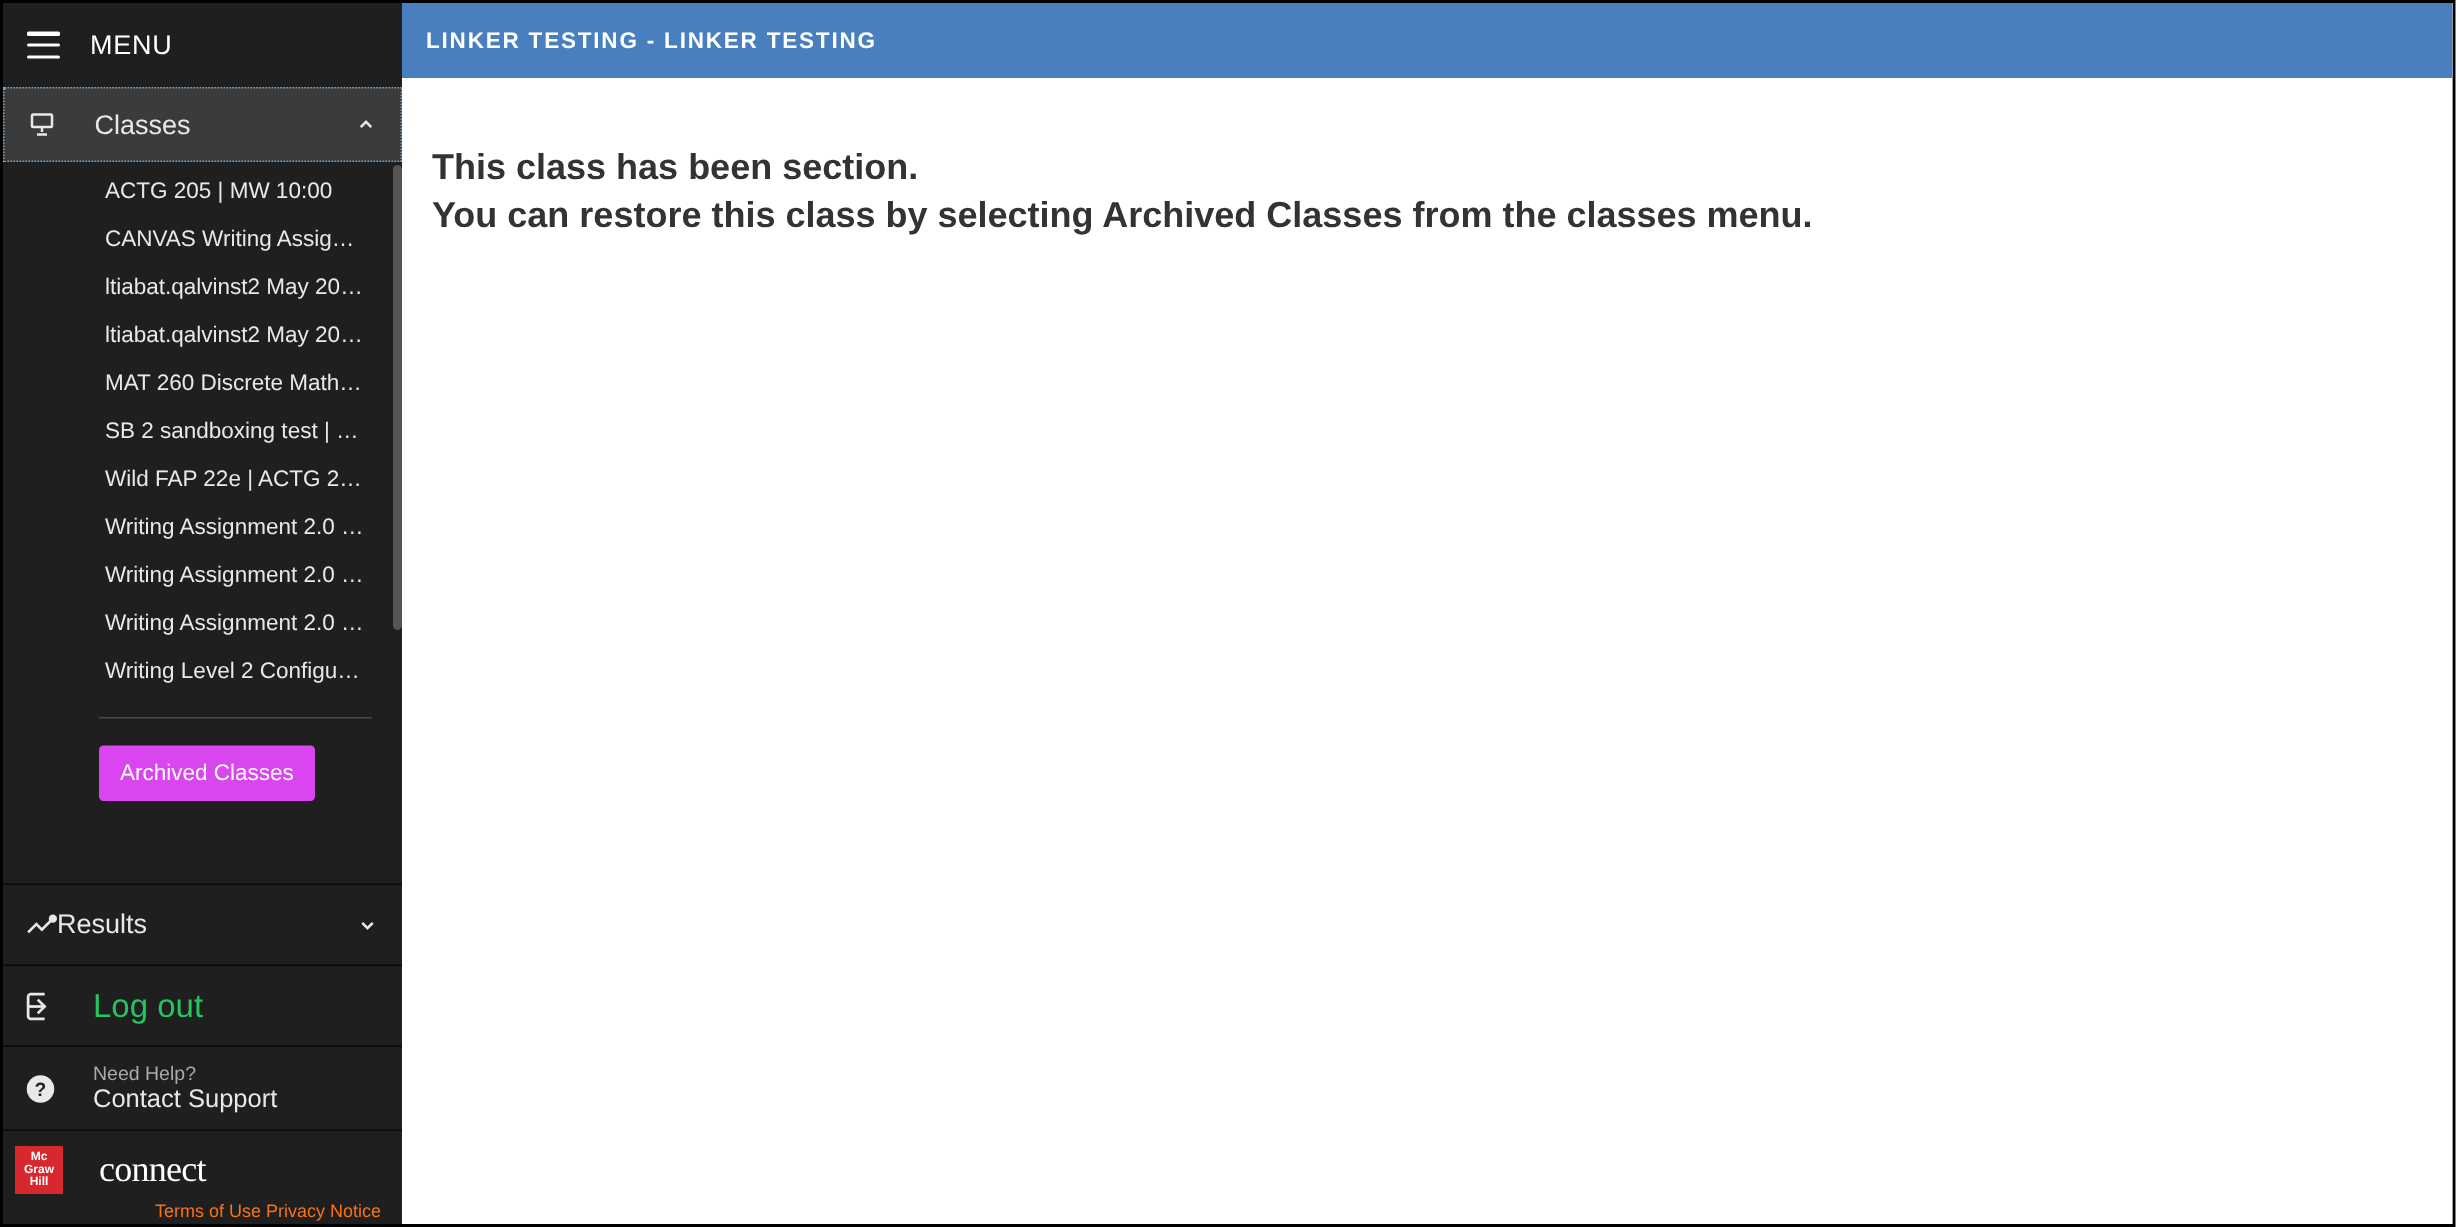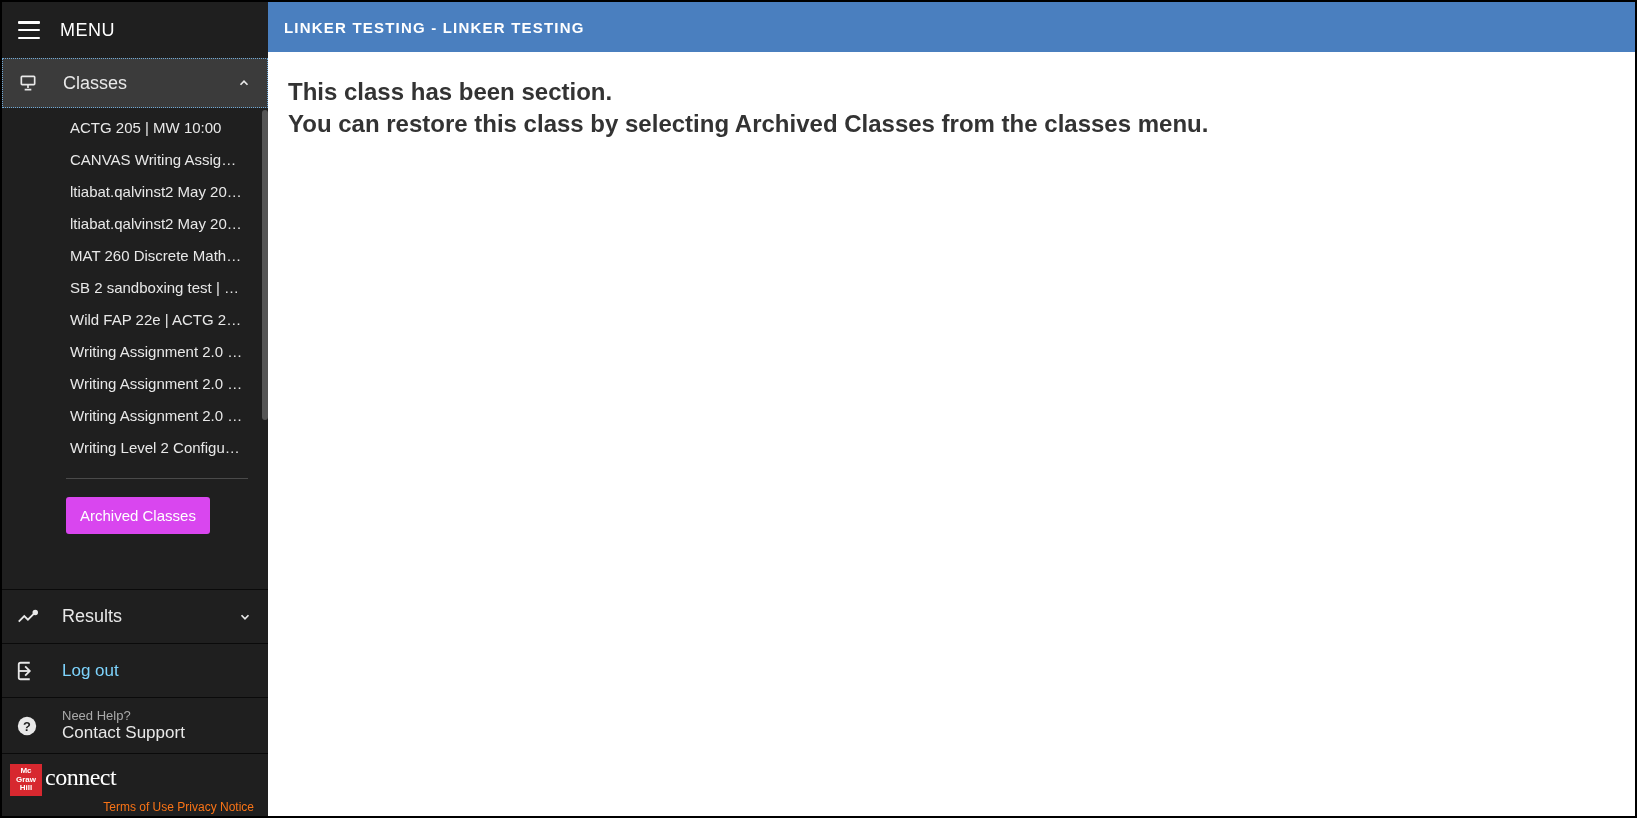--- a/index.html
+++ b/index.html
@@ -92,47 +92,46 @@
     height: 310px;
     background: #555;
     border-radius: 3px;
   }
 
   .results-row {
     display: flex;
     align-items: center;
     height: 54px;
     padding: 0 16px 0 14px;
-    gap: 24px;
     border-top: 1px solid #0a0a0a;
     cursor: pointer;
     margin-top: auto;
   }
   .results-row .icon-slot { width: 22px; display:flex; align-items:center; justify-content:center; }
   .results-row .label { flex: 1; font-size: 18px; color: #e8e8e8; }
 
   .bottom-stack { }
   .bottom-row {
     display: flex;
     align-items: center;
     min-height: 54px;
     padding: 10px 16px 10px 14px;
     gap: 24px;
     border-top: 1px solid #0a0a0a;
     cursor: pointer;
   }
   .bottom-row .icon-slot { width: 22px; display:flex; align-items:center; justify-content:center; }
-  .bottom-row .label { font-size: 17px; color: #7dd3fc; }
+  .bottom-row .label { font-size: 22px; color: #22c55e; }
   .help-block .small { font-size: 13px; color: #aaa; display:block; }
   .help-block .label { font-size: 17px; color: #e8e8e8; }
 
   .brand-row {
     display: flex;
-    align-items: flex-start;
-    gap: 3px;
+    align-items: center;
+    gap: 24px;
     padding: 10px 14px 4px 8px;
     border-top: 1px solid #0a0a0a;
   }
   .mh-logo {
     width: 32px; height: 32px; background: #d7282f; color:#fff;
     font-size: 8px; font-weight: bold; line-height: 1.05;
     display:flex; flex-direction:column; align-items:center; justify-content:center;
     text-align:center;
   }
   .connect-logo {
@@ -142,21 +141,21 @@
   .footer-links {
     text-align: right;
     font-size: 12px;
     color: #f97316;
     padding: 0 14px 2px 0;
   }
   .footer-links span { cursor: pointer; }
   .footer-links span + span::before { content: "  "; }
 
   
-  .main { flex: 1; display: flex; flex-direction: column; background:#fff; }
+  .main { flex: 1; display: flex; flex-direction: column; background:#fff;gap:20px; }
   .topbar {
     background: #4a7fbf;
     color: #fff;
     height: 50px;
     display: flex;
     align-items: center;
     padding: 0 16px;
     font-size: 15px;
     letter-spacing: 1.2px;
     font-weight: 600;

